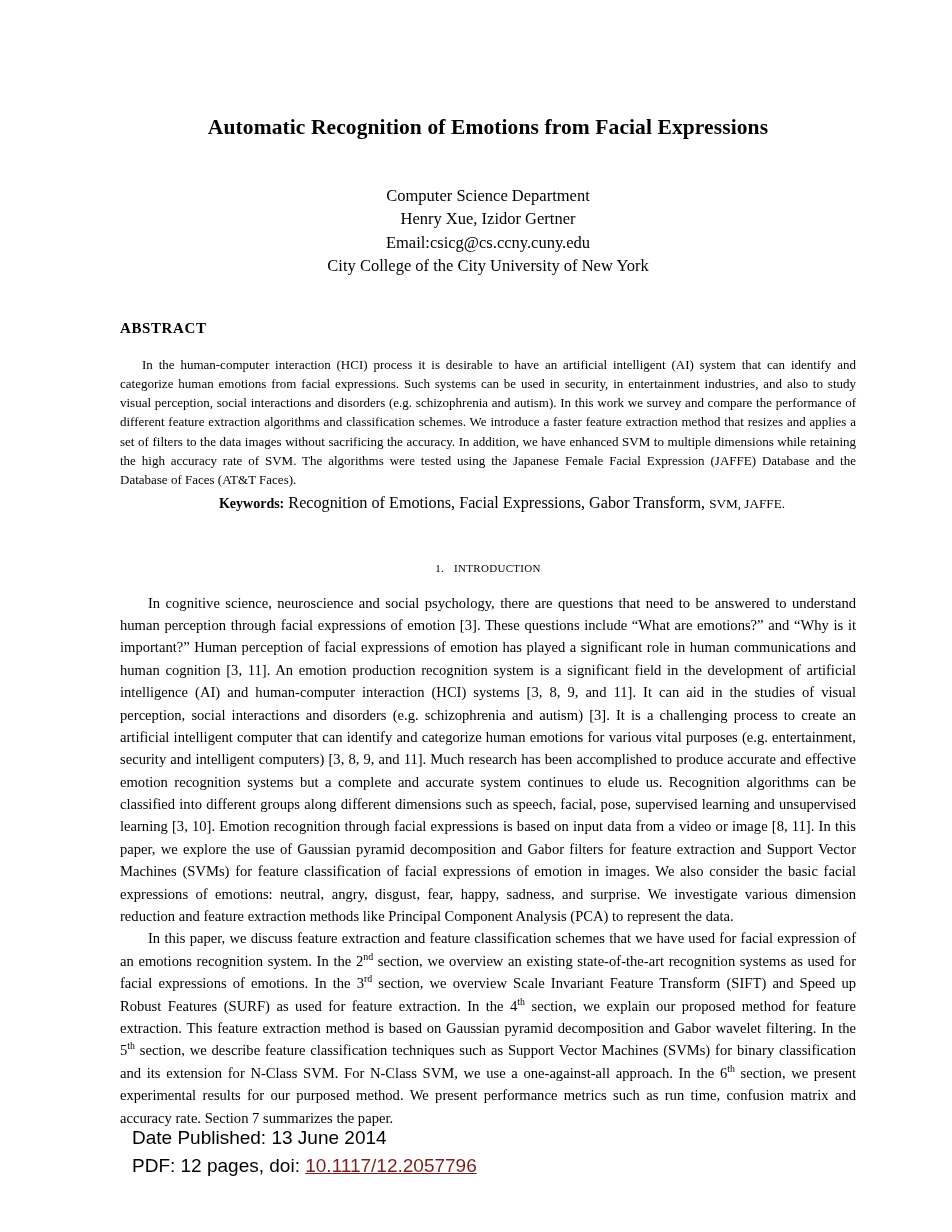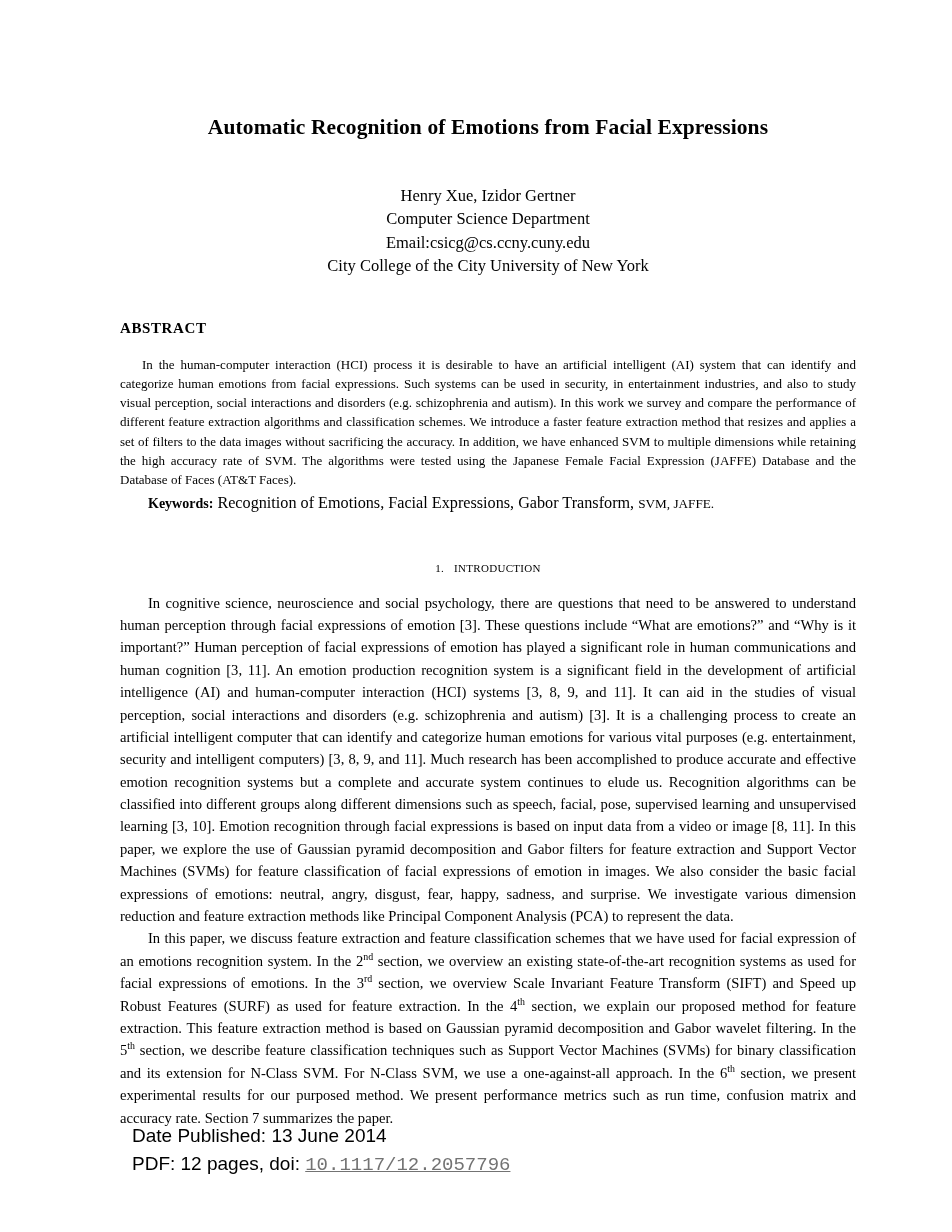--- a/index.html
+++ b/index.html
@@ -51,21 +51,21 @@
     margin-top: 18px;
     font-size: 13px;
     line-height: 1.48;
     text-align: justify;
     text-indent: 22px;
   }
   .keywords {
     margin-top: 2px;
     font-size: 15.3px;
     line-height: 1.5;
-    text-align: left;
+    text-align: center;
     text-indent: 28px;
   }
   .keywords .kw-label {
     font-weight: bold;
     font-size: 14px;
   }
   .keywords .kw-main {
     font-size: 16.2px;
   }
   .keywords .kw-small {
@@ -103,34 +103,33 @@
     font-family: "Liberation Sans", sans-serif;
     font-size: 19px;
     line-height: 1.47;
     color: #000;
   }
   .footer div {
     white-space: nowrap;
   }
   .footer .doi-link {
     text-decoration: underline;
-    color: #737373;
-    font-family: Liberation Mono, monospace;
+    color: #7f1d1d;
   }
 </style>
 </head>
 <body>
 
 <div class="page">
 
   <h1 class="title">Automatic Recognition of Emotions from Facial Expressions</h1>
 
   <div class="authors">
+    <div>Computer Science Department</div>
     <div>Henry Xue, Izidor Gertner</div>
-    <div>Computer Science Department</div>
     <div>Email:csicg@cs.ccny.cuny.edu</div>
     <div>City College of the City University of New York</div>
   </div>
 
   <div class="abstract-heading">ABSTRACT</div>
 
   <div class="abstract-body">In the human-computer interaction (HCI) process it is desirable to have an artificial intelligent (AI) system that can identify and categorize human emotions from facial expressions. Such systems can be used in security, in entertainment industries, and also to study visual perception, social interactions and disorders (e.g. schizophrenia and autism). In this work we survey and compare the performance of different feature extraction algorithms and classification schemes. We introduce a faster feature extraction method that resizes and applies a set of filters to the data images without sacrificing the accuracy. In addition, we have enhanced SVM to multiple dimensions while retaining the high accuracy rate of SVM. The algorithms were tested using the Japanese Female Facial Expression (JAFFE) Database and the Database of Faces (AT&amp;T Faces).</div>
 
   <div class="keywords">
     <span class="kw-label">Keywords:</span><span class="kw-main"> Recognition of Emotions, Facial Expressions, Gabor Transform, </span><span class="kw-small">SVM, JAFFE.</span>

